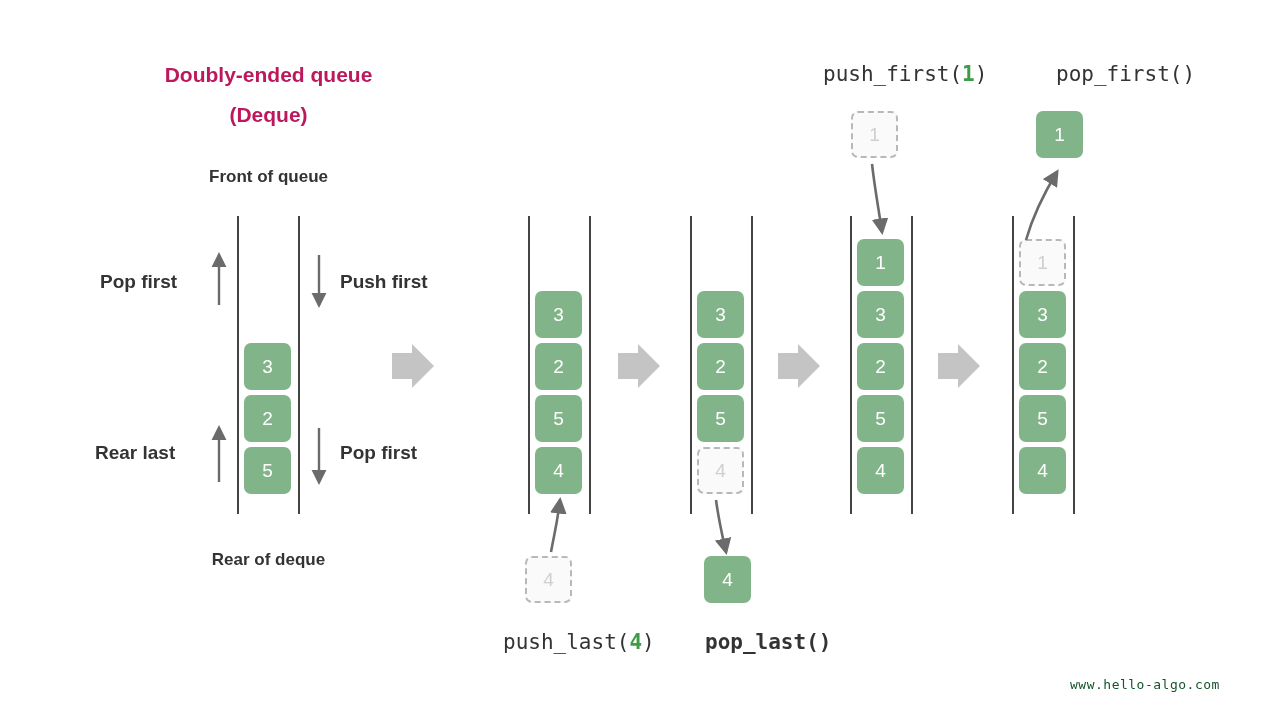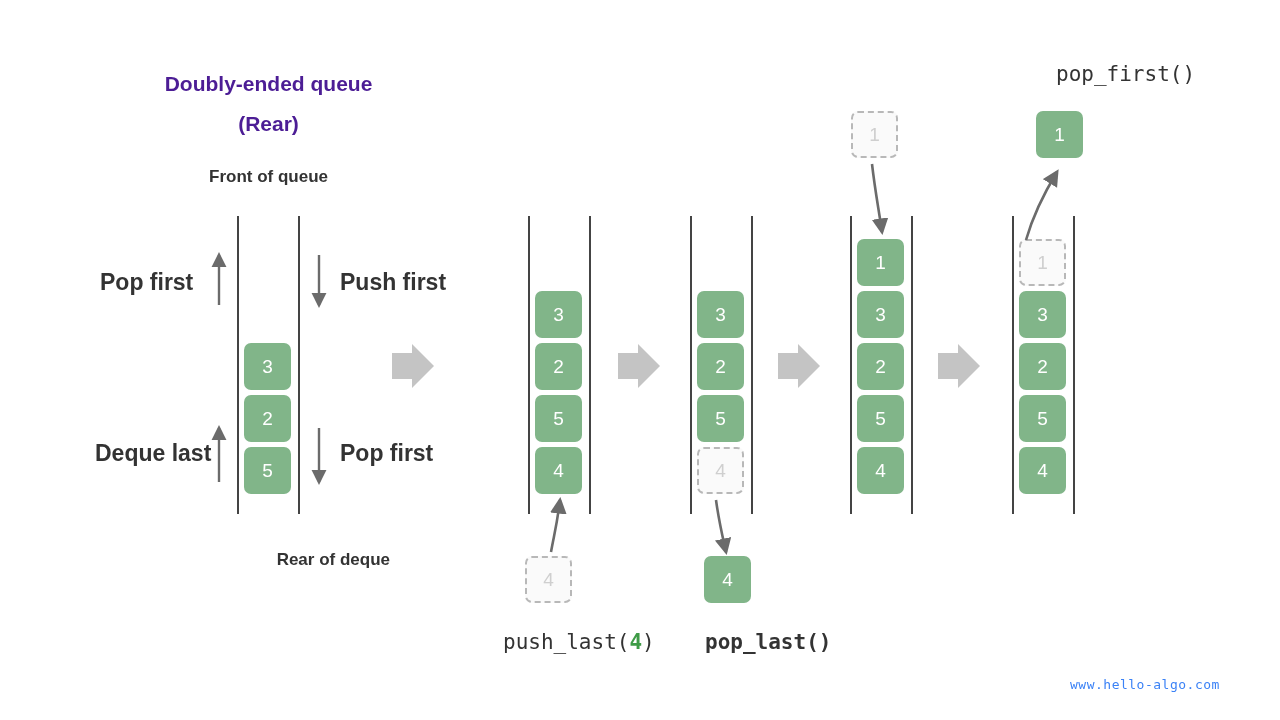--- a/index.html
+++ b/index.html
@@ -11,38 +11,38 @@
     overflow:hidden;
     position:relative;
   }
   #stage{position:absolute;left:0;top:0;width:1280px;height:720px;}
 
   .abs{position:absolute;}
 
   
   .title{
     font-weight:bold;font-size:21px;line-height:40px;
-    color:#4c1d95;text-align:center;white-space:nowrap;margin-top:9px;
+    color:#be185d;text-align:center;white-space:nowrap;
   }
   .hdr{
     font-weight:bold;font-size:17px;color:#333333;
     text-align:center;white-space:nowrap;line-height:22px;
   }
   .oplabel{
-    font-weight:bold;font-size:23px;color:#333333;
+    font-weight:bold;font-size:19px;color:#333333;
     white-space:nowrap;line-height:22px;
   }
   .mono{
     font-family:"DejaVu Sans Mono","Liberation Mono",monospace;
     font-size:21px;color:#333333;white-space:nowrap;line-height:26px;
   }
   .mono .arg{color:#3E9B46;font-weight:bold;}
   .watermark{
     font-family:"DejaVu Sans Mono","Liberation Mono",monospace;
-    font-size:13px;color:#3b82f6;white-space:nowrap;letter-spacing:.5px;
+    font-size:13px;color:#14532d;white-space:nowrap;letter-spacing:.5px;
   }
 
   
   .rail{background:#444444;width:1.6px;}
 
   
   .cell{
     position:absolute;
     width:47px;height:47px;
     border-radius:7px;
@@ -60,30 +60,31 @@
 
   
   svg.ov{position:absolute;left:0;top:0;width:1280px;height:720px;pointer-events:none;}
 </style>
 </head>
 <body>
 
 <div id="stage">
 
   <div class="abs title" style="left:147px;top:55px;width:243px;">Doubly-ended queue</div>
-  <div class="abs title" style="left:147px;top:95px;width:243px;">(Rear)</div>
+  <div class="abs title" style="left:147px;top:95px;width:243px;">(Deque)</div>
 
   <div class="abs hdr" style="left:147px;top:166px;width:243px;">Front of queue</div>
-  <div class="abs hdr" style="left:147px;top:549px;width:243px;text-align:right;">Rear of deque</div>
+  <div class="abs hdr" style="left:147px;top:549px;width:243px;">Rear of deque</div>
 
   <div class="abs oplabel" style="left:100px;top:271px;">Pop first</div>
   <div class="abs oplabel" style="left:340px;top:271px;text-align:center;">Push first</div>
-  <div class="abs oplabel" style="left:95px;top:442px;">Deque last</div>
+  <div class="abs oplabel" style="left:95px;top:442px;">Rear last</div>
   <div class="abs oplabel" style="left:340px;top:442px;">Pop first</div>
 
+  <div class="abs mono" style="left:823px;top:61px;"><span>push_first(</span><span class="arg">1</span><span>)</span></div>
   <div class="abs mono" style="left:1032px;top:61px;margin-left:24px;">pop_first()</div>
 
   <div class="abs mono" style="left:503px;top:629px;"><span>push_last(</span><span class="arg">4</span><span>)</span></div>
   <div class="abs mono" style="left:705px;top:629px;font-weight:bold;">pop_last()</div>
 
   <div class="abs rail" style="left:237px;top:216px;height:298px;"></div>
   <div class="abs rail" style="left:298px;top:216px;height:298px;"></div>
 
   <div class="abs rail" style="left:528px;top:216px;height:298px;"></div>
   <div class="abs rail" style="left:589px;top:216px;height:298px;"></div>

